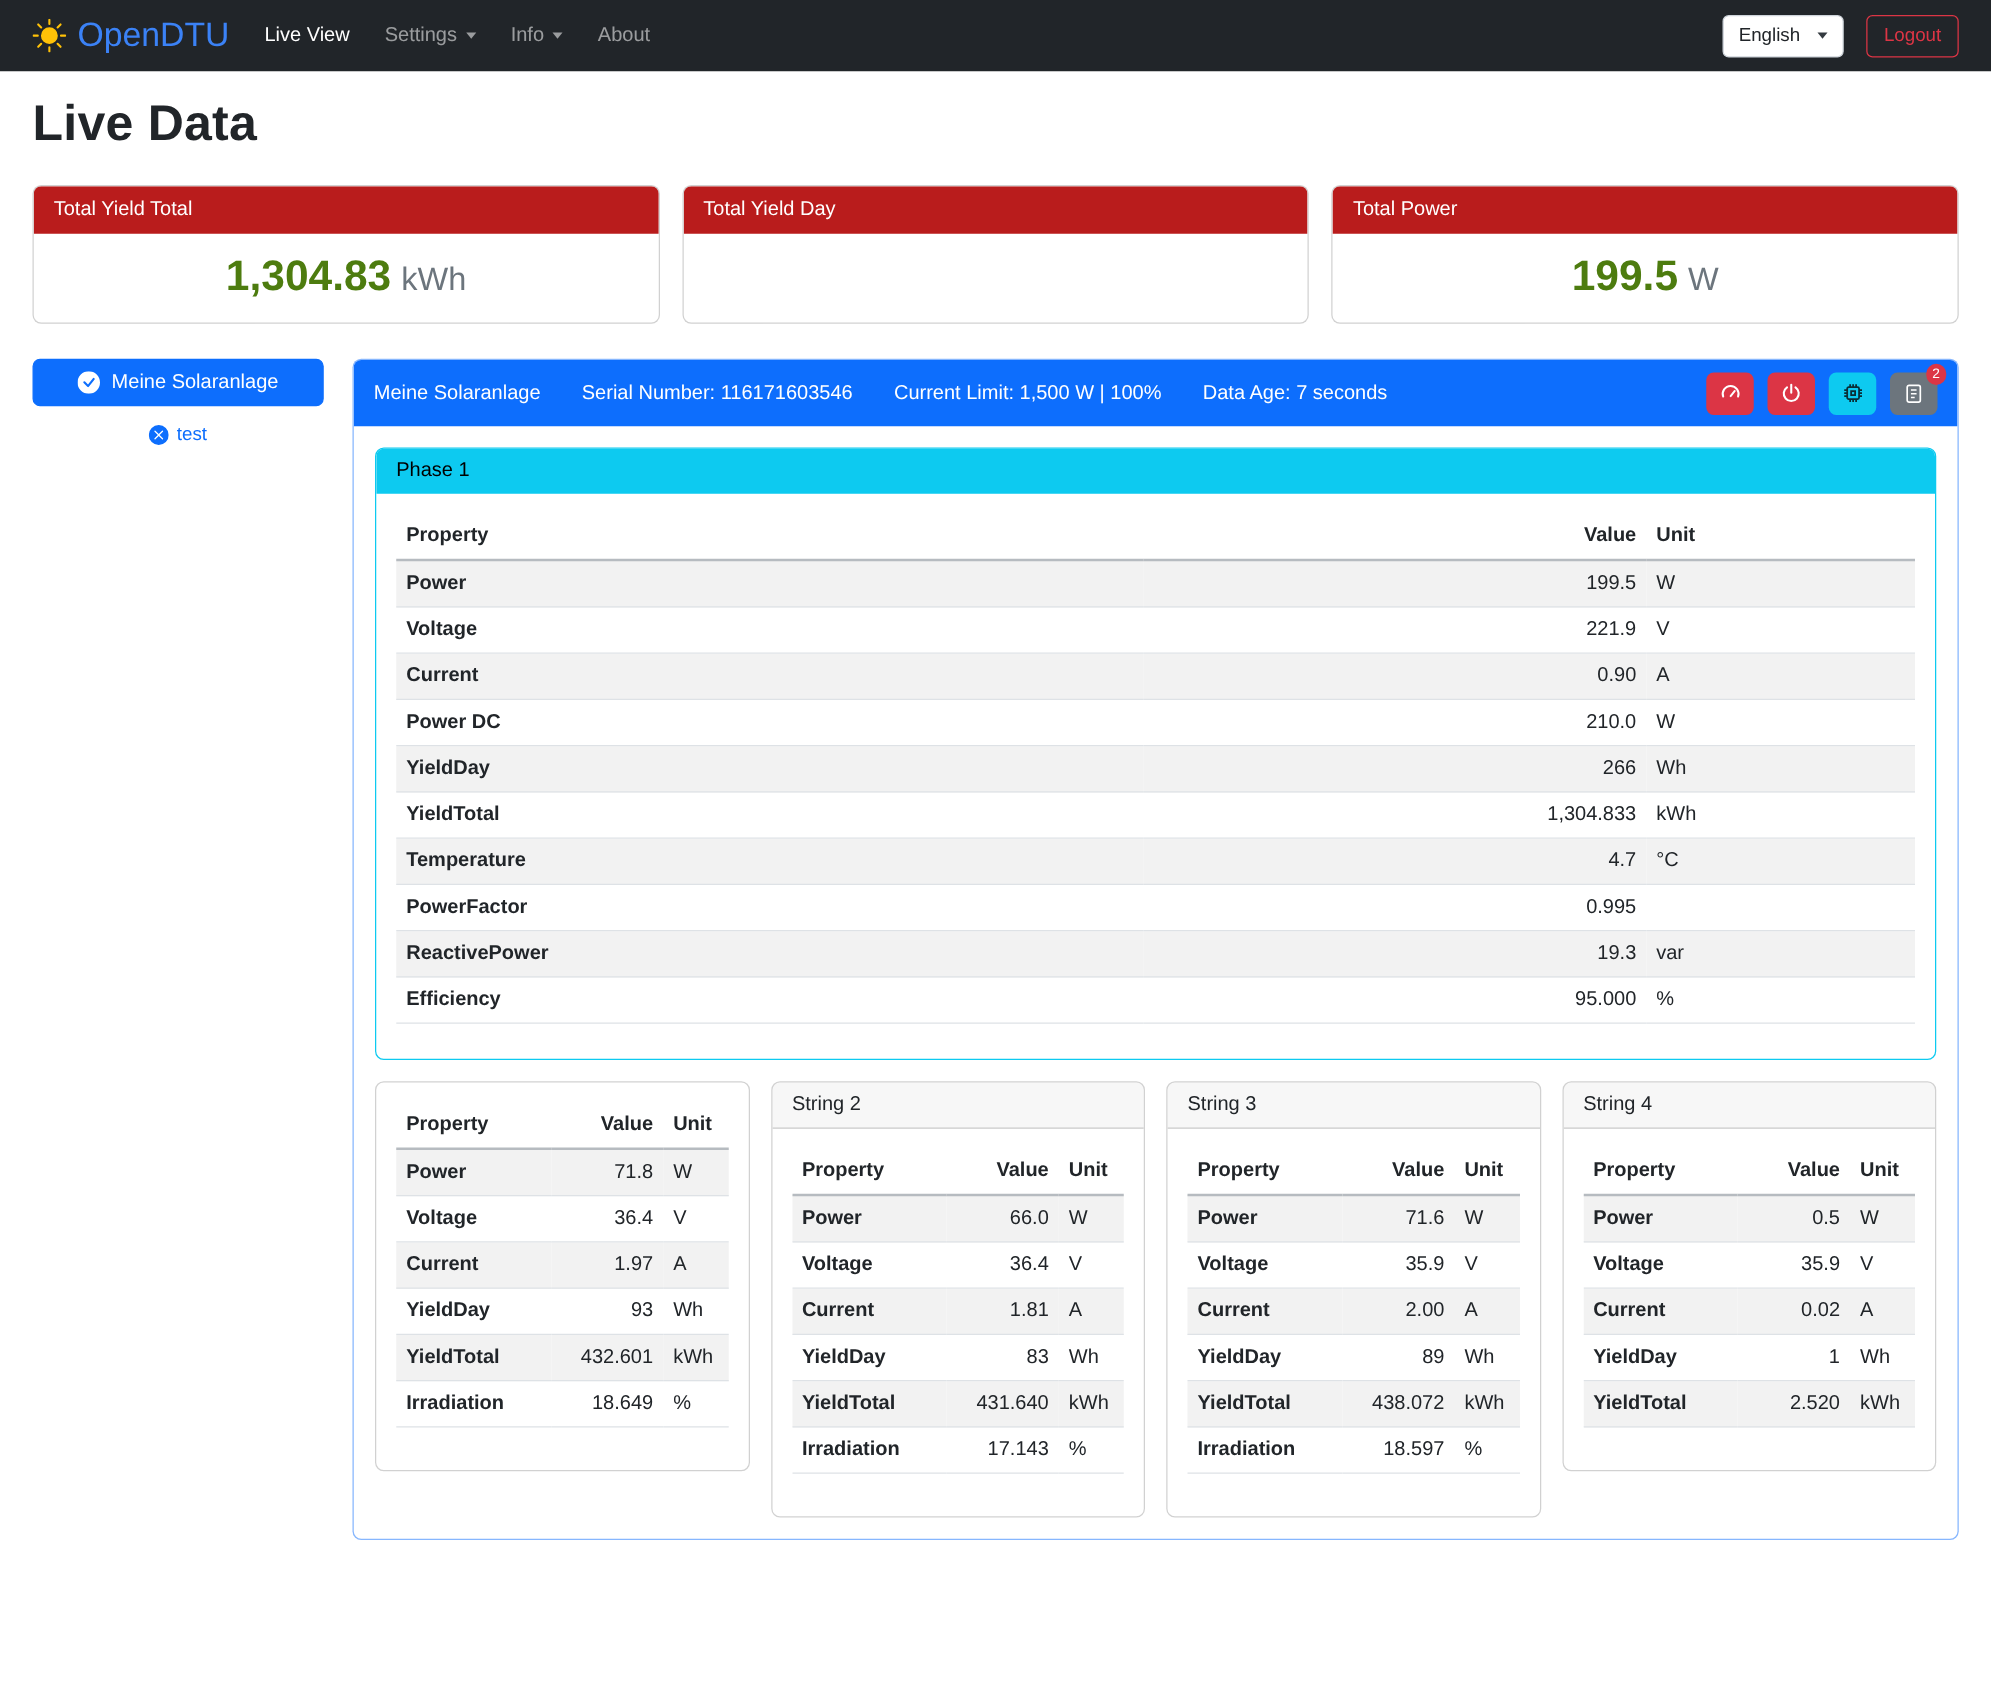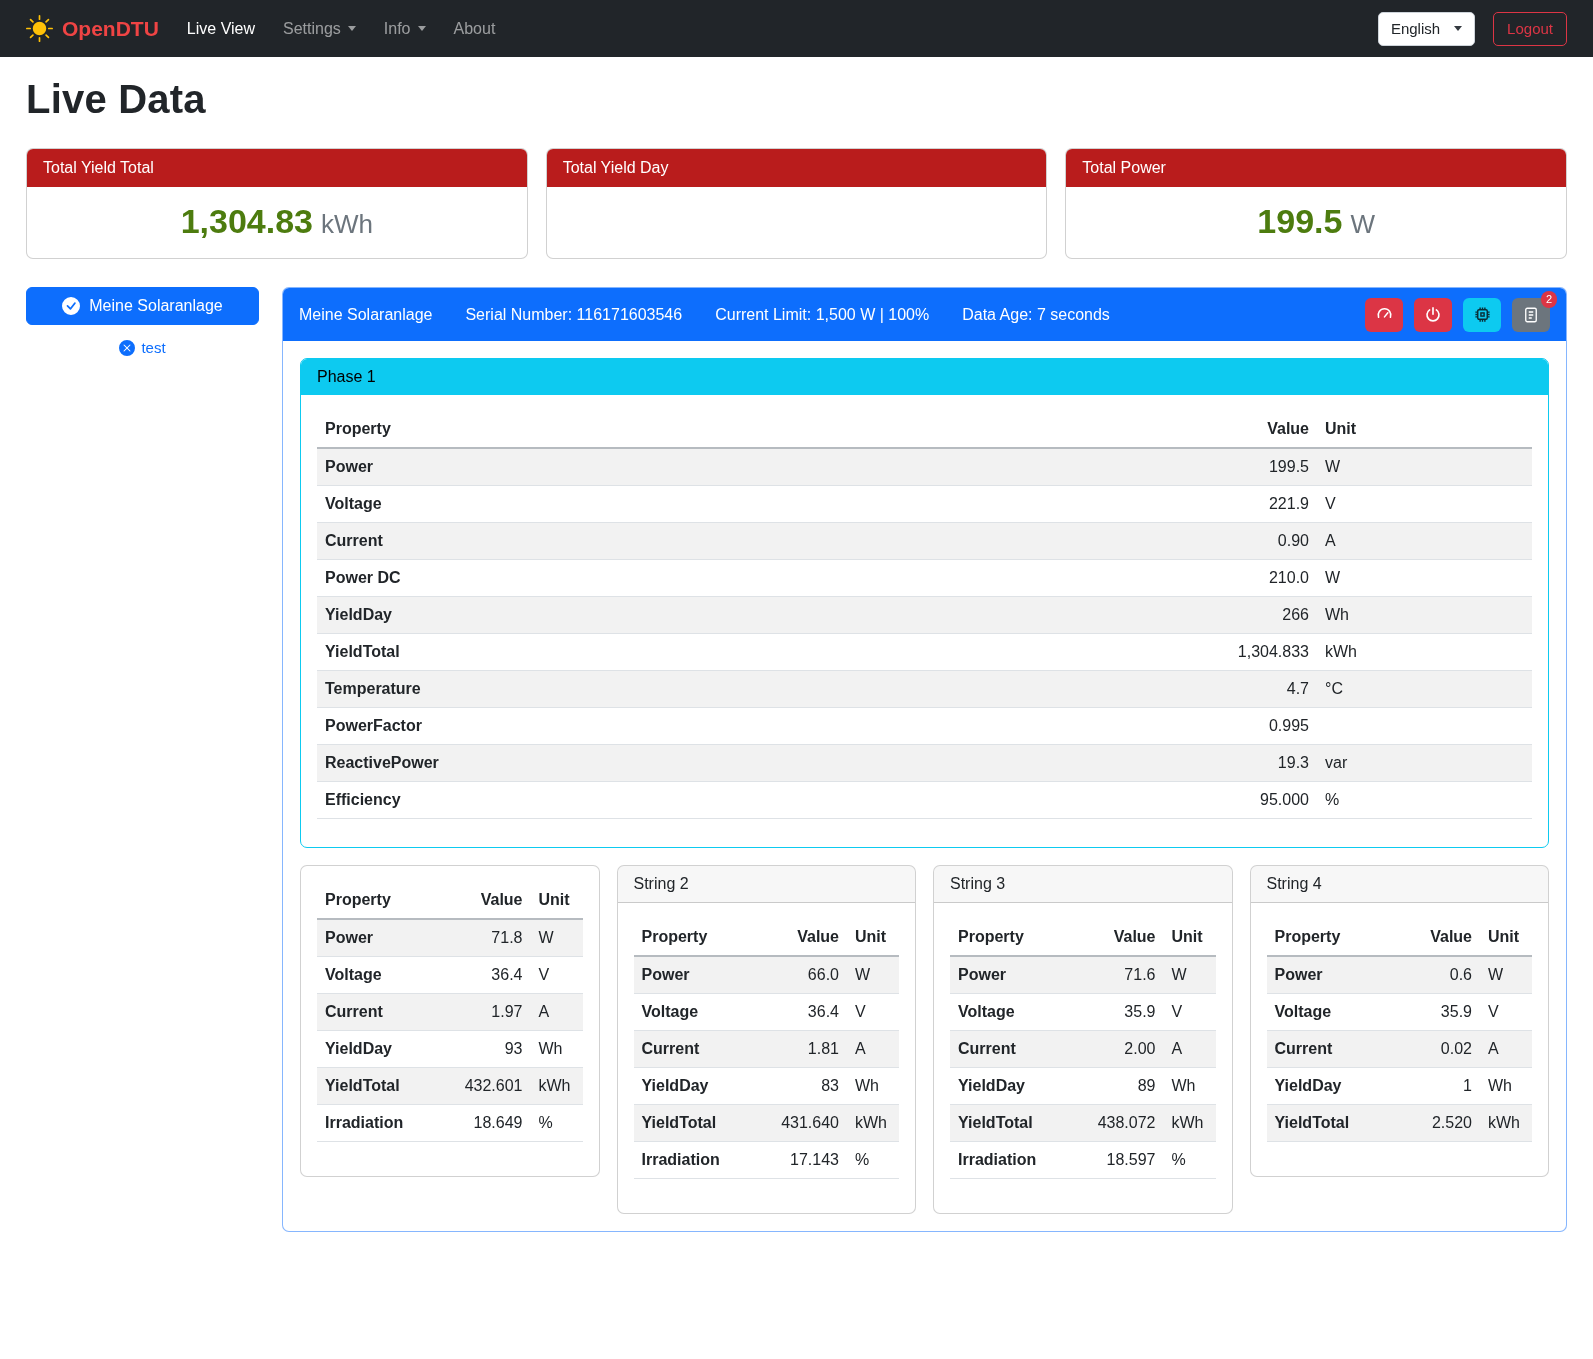--- a/index.html
+++ b/index.html
@@ -17,23 +17,23 @@
     background: #212529;
     height: 57px;
     display: flex;
     align-items: center;
     padding: 0 26px;
   }
   .brand {
     display: flex;
     align-items: center;
     gap: 9px;
-    color: #ef4444;
-    font-size: 21px;
-    font-weight: 700;
+    color: #3b82f6;
+    font-size: 27px;
+    font-weight: 400;
     cursor: pointer;
   }
   .nav-links { display: flex; align-items: center; margin-left: 14px; }
   .nav-link {
     color: rgba(255,255,255,.55);
     padding: 8px 14px;
     font-size: 16px;
     cursor: pointer;
     display: inline-flex;
     align-items: center;
@@ -551,21 +551,21 @@
                 <thead>
                   <tr>
                     <th>Property</th>
                     <th class="val">Value</th>
                     <th class="unit">Unit</th>
                   </tr>
                 </thead>
                 <tbody>
                     <tr>
                       <th>Power</th>
-                      <td class="val">0.6</td>
+                      <td class="val">0.5</td>
                       <td class="unit">W</td>
                     </tr>
                     <tr>
                       <th>Voltage</th>
                       <td class="val">35.9</td>
                       <td class="unit">V</td>
                     </tr>
                     <tr>
                       <th>Current</th>
                       <td class="val">0.02</td>

